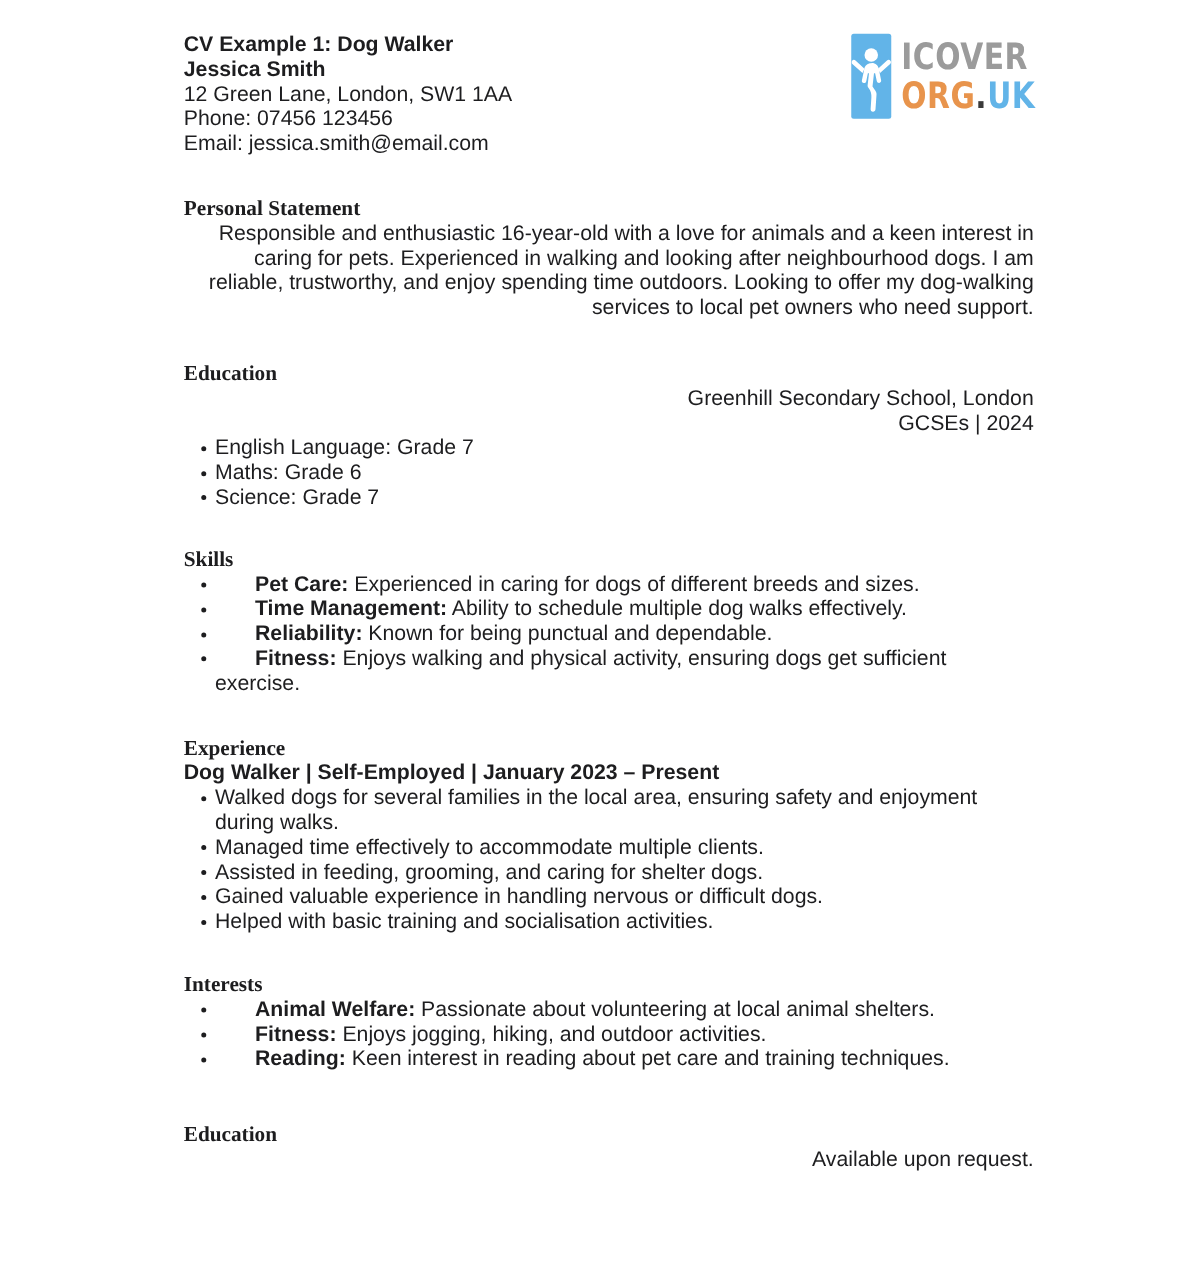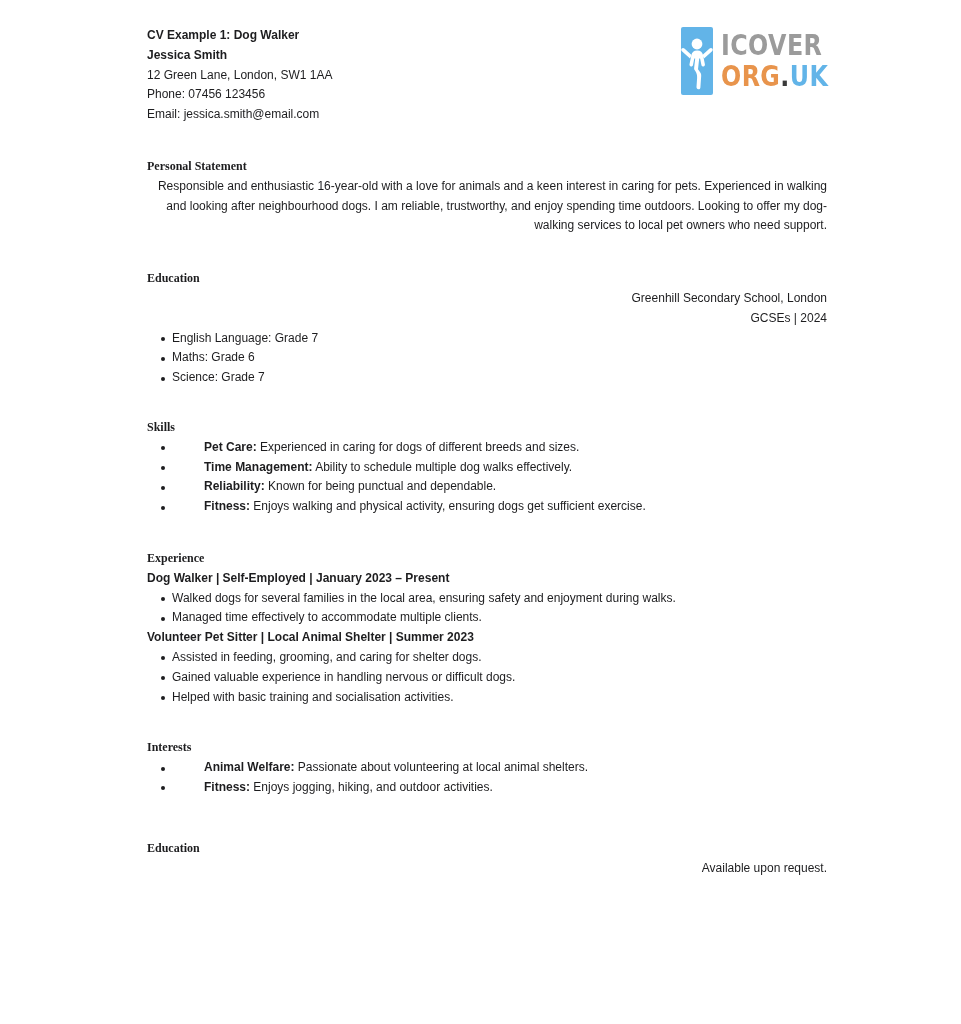--- a/index.html
+++ b/index.html
@@ -70,21 +70,21 @@
   .lg-org { color: #e8944c; }
   .lg-dot { color: #3a3a3a; }
   .lg-uk  { color: #62b4e8; }
 
   
   .doc {
     position: absolute;
     top: 26px;
     left: 147px;
     width: 680px;
-    font-size: 12px;
+    font-size: 17px;
     line-height: 19.8px;
   }
 
   .hdr-line { white-space: nowrap; }
   .hdr-line.bold { font-weight: 700; }
 
   .section { margin-top: 0; }
   .sec-title {
     font-weight: 700;
     margin: 0;
@@ -193,36 +193,36 @@
 
       <div>
         <div class="subhead">Dog Walker | Self-Employed | January 2023 – Present</div>
         <ul class="bullets">
           <li>Walked dogs for several families in the local area, ensuring safety and enjoyment during walks.</li>
           <li>Managed time effectively to accommodate multiple clients.</li>
         </ul>
       </div>
 
       <div>
-        <div class="subhead">Volunteer Pet Sitter | Local Animal Shelter | Summer 2023</div>
         <ul class="bullets">
           <li>Assisted in feeding, grooming, and caring for shelter dogs.</li>
           <li>Gained valuable experience in handling nervous or difficult dogs.</li>
           <li>Helped with basic training and socialisation activities.</li>
         </ul>
       </div>
     </div>
 
     <div class="gap-5"></div>
 
     <div class="section">
       <div class="sec-title">Interests</div>
       <ul class="bullets">
         <li><span class="b">Animal Welfare:</span><span> Passionate about volunteering at local animal shelters.</span></li>
         <li><span class="b">Fitness:</span><span> Enjoys jogging, hiking, and outdoor activities.</span></li>
+        <li><span class="b">Reading:</span><span> Keen interest in reading about pet care and training techniques.</span></li>
       </ul>
     </div>
 
     <div class="gap-6"></div>
 
     <div class="section">
       <div class="sec-title">Education</div>
       <div class="para">Available upon request.</div>
     </div>
 

